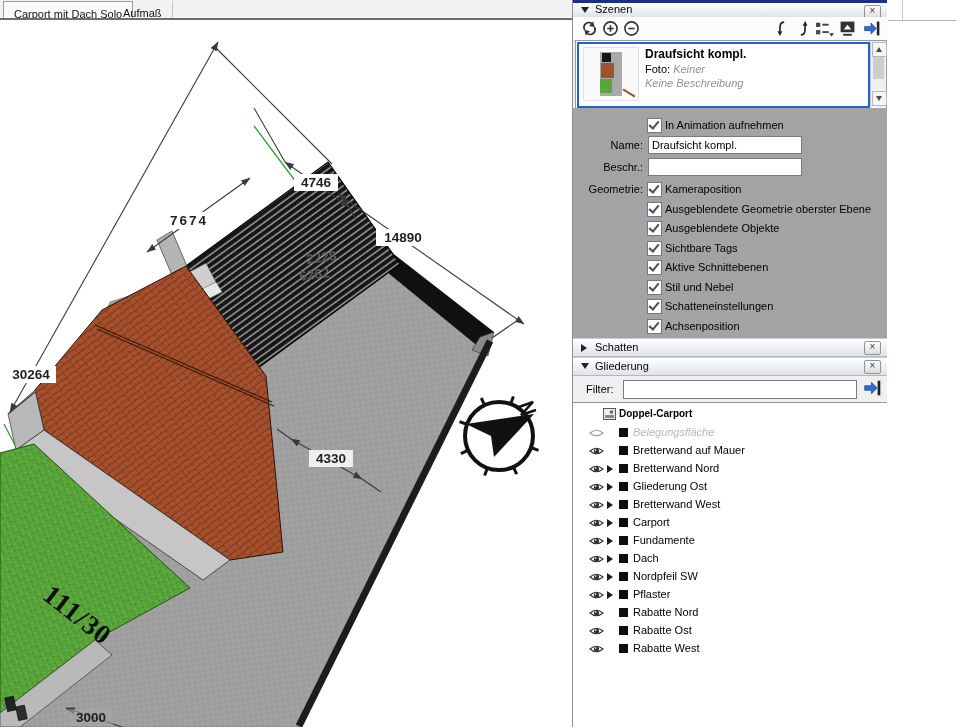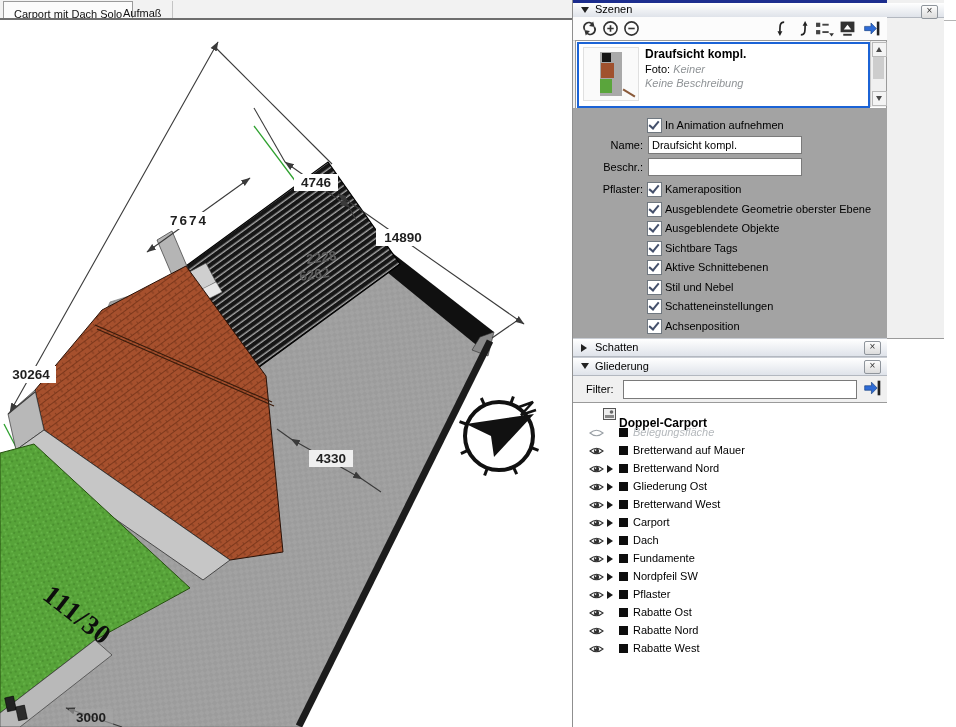--- a/index.html
+++ b/index.html
@@ -24,21 +24,21 @@
   .panel-header{position:absolute;left:0;width:100%;height:17px;
      background:linear-gradient(#ffffff,#dfe3ea);border-bottom:1px solid #b3b8c0;border-top:1px solid #c9cdd4;}
   .panel-header .tri{position:absolute;left:8px;top:5px;width:0;height:0;}
   .tri.down{border-left:4px solid transparent;border-right:4px solid transparent;border-top:6px solid #222;}
   .tri.right{border-top:4px solid transparent;border-bottom:4px solid transparent;border-left:6px solid #222;}
   .panel-header .ptitle{position:absolute;left:22px;top:2px;font-size:11px;color:#000;}
   .xbtn{position:absolute;right:6px;top:2px;width:15px;height:12px;background:linear-gradient(#fdfdfd,#dcdcdc);
         border:1px solid #8f959c;border-radius:2px;text-align:center;line-height:10px;font-size:10px;color:#333;}
 
   
-  #panel-szenen{position:absolute;left:0;top:0;width:371px;height:338px;background:#f0f0f0;border-bottom:1px solid #9a9a9a;}
+  #panel-szenen{position:absolute;left:0;top:0;width:314px;height:338px;background:#f0f0f0;border-bottom:1px solid #9a9a9a;}
   #sz-topstrip{left:0;top:0;width:314px;height:3px;background:#1c2d8e;}
   #sz-header{top:3px;height:14px;border-top:none;}
   #sz-header .ptitle{top:0px;}
   #sz-header .tri{top:4px;}
   #sz-toolbar{left:0;top:17px;width:314px;height:23px;background:#fcfcfc;border-bottom:1px solid #d6d6d6;}
   .tbicon{position:absolute;top:3px;width:17px;height:17px;}
   #sz-list{left:2px;top:40px;width:310px;height:68px;background:#fff;border:1px solid #9a9a9a;}
   #scene-item{position:absolute;left:1px;top:1px;width:289px;height:62px;border:2px solid #1b63d6;background:#fff;}
   #scene-thumb{position:absolute;left:4px;top:3px;width:54px;height:52px;background:#fafafa;border:1px solid #e0e0e0;}
   .th-grey{position:absolute;left:16px;top:4px;width:22px;height:44px;background:#a9a9a9;}
@@ -79,21 +79,21 @@
   .trow .exp{position:absolute;left:34px;top:5px;width:0;height:0;
              border-top:4px solid transparent;border-bottom:4px solid transparent;border-left:6px solid #1a1a1a;}
   .trow .gsq{position:absolute;left:46px;top:4px;width:9px;height:9px;background:#0d0d0d;}
   .trow .cicon{position:absolute;left:44px;top:3px;width:11px;height:11px;}
   .cicon i{position:absolute;width:5px;height:5px;background:#0d0d0d;}
   .trow .tlabel{position:absolute;left:60px;top:2px;font-size:11px;color:#000;white-space:nowrap;}
   .trow.dim .tlabel{color:#b4b8bc;font-style:italic;}
   .trow.comp .tlabel{color:#134a4a;}
   #ol-root{position:relative;height:18px;margin-top:3px;}
   #ol-root .ricon{position:absolute;left:30px;top:2px;}
-  #ol-root .rlabel{position:absolute;left:46px;top:10px;font-weight:bold;font-size:12px;}
+  #ol-root .rlabel{position:absolute;left:46px;top:2px;font-weight:bold;font-size:10px;}
 
   
   #viewport{left:0;top:20px;width:572px;height:707px;background:#fff;}
   svg text.dimtxt{font-family:"Liberation Sans",sans-serif;font-weight:bold;font-size:13.5px;fill:#1f1f1f;}
 </style>
 </head>
 <body>
 
 <div class="abs" id="tabbar">
   <div class="scenetab sel" id="tab1" style="left:3px;">Carport mit Dach Solo</div>
@@ -299,21 +299,21 @@
     <div class="abs" id="sz-props">
       <span class="cb" style="left:74px;top:10px"></span>
       <span class="cblabel" style="left:92px;top:11px">In Animation aufnehmen</span>
 
       <span class="flabel" style="top:31px">Name:</span>
       <input class="tinput" style="top: 28px;" value="Draufsicht kompl.">
 
       <span class="flabel" style="top:53px">Beschr.:</span>
       <input class="tinput" style="top: 50px;" value="">
 
-      <span class="flabel" style="top:75px">Pflaster:</span>
+      <span class="flabel" style="top:75px">Geometrie:</span>
       <div id="speichern-list">
           <span class="cb" style="left: 74px; top: 74px;"></span>
           <span class="cblabel" style="left: 92px; top: 75px;">Kameraposition</span>
           <span class="cb" style="left: 74px; top: 94px;"></span>
           <span class="cblabel" style="left: 92px; top: 95px;">Ausgeblendete Geometrie oberster Ebene</span>
           <span class="cb" style="left: 74px; top: 113px;"></span>
           <span class="cblabel" style="left: 92px; top: 114px;">Ausgeblendete Objekte</span>
           <span class="cb" style="left: 74px; top: 133px;"></span>
           <span class="cblabel" style="left: 92px; top: 134px;">Sichtbare Tags</span>
           <span class="cb" style="left: 74px; top: 152px;"></span>
@@ -417,69 +417,69 @@
             <span class="tlabel">Carport</span>
           </div>
           <div class="trow">
             <span class="eye"><svg width="15" height="12" viewBox="0 0 15 12">
                 <path d="M1,6 Q7.5,0.5 14,6 Q7.5,11.5 1,6 Z" fill="#fff" stroke="#333" stroke-width="1.1"></path>
                 <circle cx="7.5" cy="6" r="2.6" fill="#333"></circle>
                 <circle cx="6.6" cy="5.1" r="0.8" fill="#fff"></circle>
               </svg></span>
             <span class="exp"></span>
             <span class="gsq"></span>
+            <span class="tlabel">Fundamente</span>
+          </div>
+          <div class="trow">
+            <span class="eye"><svg width="15" height="12" viewBox="0 0 15 12">
+                <path d="M1,6 Q7.5,0.5 14,6 Q7.5,11.5 1,6 Z" fill="#fff" stroke="#333" stroke-width="1.1"></path>
+                <circle cx="7.5" cy="6" r="2.6" fill="#333"></circle>
+                <circle cx="6.6" cy="5.1" r="0.8" fill="#fff"></circle>
+              </svg></span>
+            <span class="exp"></span>
+            <span class="gsq"></span>
             <span class="tlabel">Dach</span>
           </div>
           <div class="trow">
             <span class="eye"><svg width="15" height="12" viewBox="0 0 15 12">
                 <path d="M1,6 Q7.5,0.5 14,6 Q7.5,11.5 1,6 Z" fill="#fff" stroke="#333" stroke-width="1.1"></path>
                 <circle cx="7.5" cy="6" r="2.6" fill="#333"></circle>
                 <circle cx="6.6" cy="5.1" r="0.8" fill="#fff"></circle>
               </svg></span>
             <span class="exp"></span>
             <span class="gsq"></span>
-            <span class="tlabel">Fundamente</span>
-          </div>
-          <div class="trow">
-            <span class="eye"><svg width="15" height="12" viewBox="0 0 15 12">
-                <path d="M1,6 Q7.5,0.5 14,6 Q7.5,11.5 1,6 Z" fill="#fff" stroke="#333" stroke-width="1.1"></path>
-                <circle cx="7.5" cy="6" r="2.6" fill="#333"></circle>
-                <circle cx="6.6" cy="5.1" r="0.8" fill="#fff"></circle>
-              </svg></span>
-            <span class="exp"></span>
-            <span class="gsq"></span>
             <span class="tlabel">Nordpfeil SW</span>
           </div>
           <div class="trow">
             <span class="eye"><svg width="15" height="12" viewBox="0 0 15 12">
                 <path d="M1,6 Q7.5,0.5 14,6 Q7.5,11.5 1,6 Z" fill="#fff" stroke="#333" stroke-width="1.1"></path>
                 <circle cx="7.5" cy="6" r="2.6" fill="#333"></circle>
                 <circle cx="6.6" cy="5.1" r="0.8" fill="#fff"></circle>
               </svg></span>
             <span class="exp"></span>
             <span class="gsq"></span>
             <span class="tlabel">Pflaster</span>
           </div>
           <div class="trow">
             <span class="eye"><svg width="15" height="12" viewBox="0 0 15 12">
                 <path d="M1,6 Q7.5,0.5 14,6 Q7.5,11.5 1,6 Z" fill="#fff" stroke="#333" stroke-width="1.1"></path>
                 <circle cx="7.5" cy="6" r="2.6" fill="#333"></circle>
                 <circle cx="6.6" cy="5.1" r="0.8" fill="#fff"></circle>
               </svg></span>
             <span class="gsq"></span>
+            <span class="tlabel">Rabatte Nord</span>
+          </div>
+          <div class="trow">
+            <span class="eye"><svg width="15" height="12" viewBox="0 0 15 12">
+                <path d="M1,6 Q7.5,0.5 14,6 Q7.5,11.5 1,6 Z" fill="#fff" stroke="#333" stroke-width="1.1"></path>
+                <circle cx="7.5" cy="6" r="2.6" fill="#333"></circle>
+                <circle cx="6.6" cy="5.1" r="0.8" fill="#fff"></circle>
+              </svg></span>
+            <span class="gsq"></span>
             <span class="tlabel">Rabatte Ost</span>
-          </div>
-          <div class="trow">
-            <span class="eye"><svg width="15" height="12" viewBox="0 0 15 12">
-                <path d="M1,6 Q7.5,0.5 14,6 Q7.5,11.5 1,6 Z" fill="#fff" stroke="#333" stroke-width="1.1"></path>
-                <circle cx="7.5" cy="6" r="2.6" fill="#333"></circle>
-                <circle cx="6.6" cy="5.1" r="0.8" fill="#fff"></circle>
-              </svg></span>
-            <span class="gsq"></span>
-            <span class="tlabel">Rabatte Nord</span>
           </div>
           <div class="trow">
             <span class="eye"><svg width="15" height="12" viewBox="0 0 15 12">
                 <path d="M1,6 Q7.5,0.5 14,6 Q7.5,11.5 1,6 Z" fill="#fff" stroke="#333" stroke-width="1.1"></path>
                 <circle cx="7.5" cy="6" r="2.6" fill="#333"></circle>
                 <circle cx="6.6" cy="5.1" r="0.8" fill="#fff"></circle>
               </svg></span>
             <span class="gsq"></span>
             <span class="tlabel">Rabatte West</span>
           </div>

